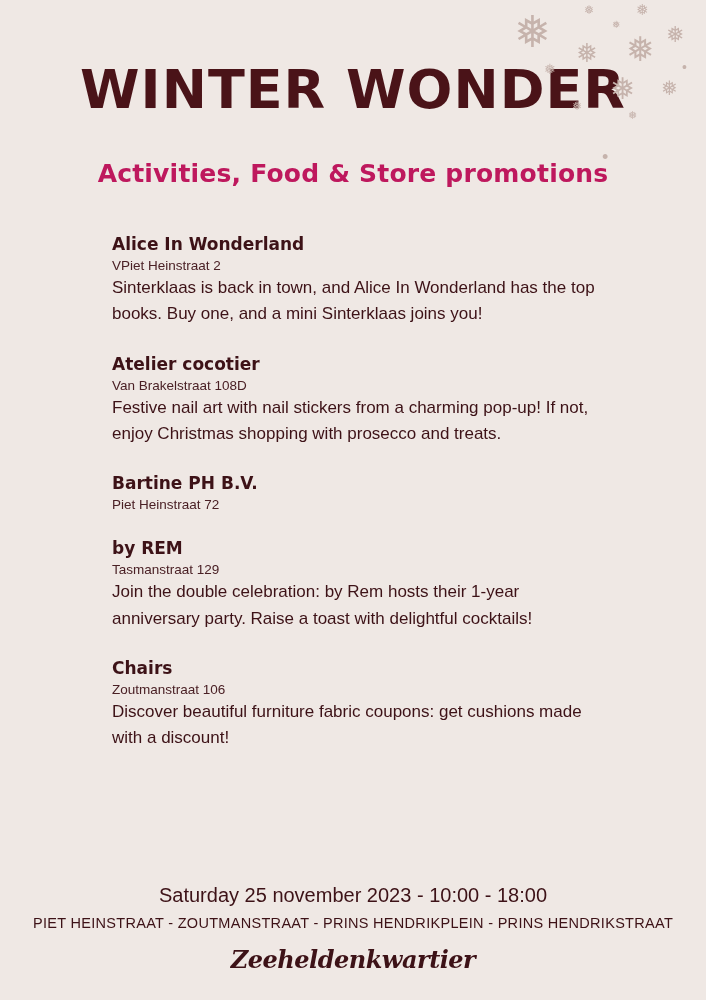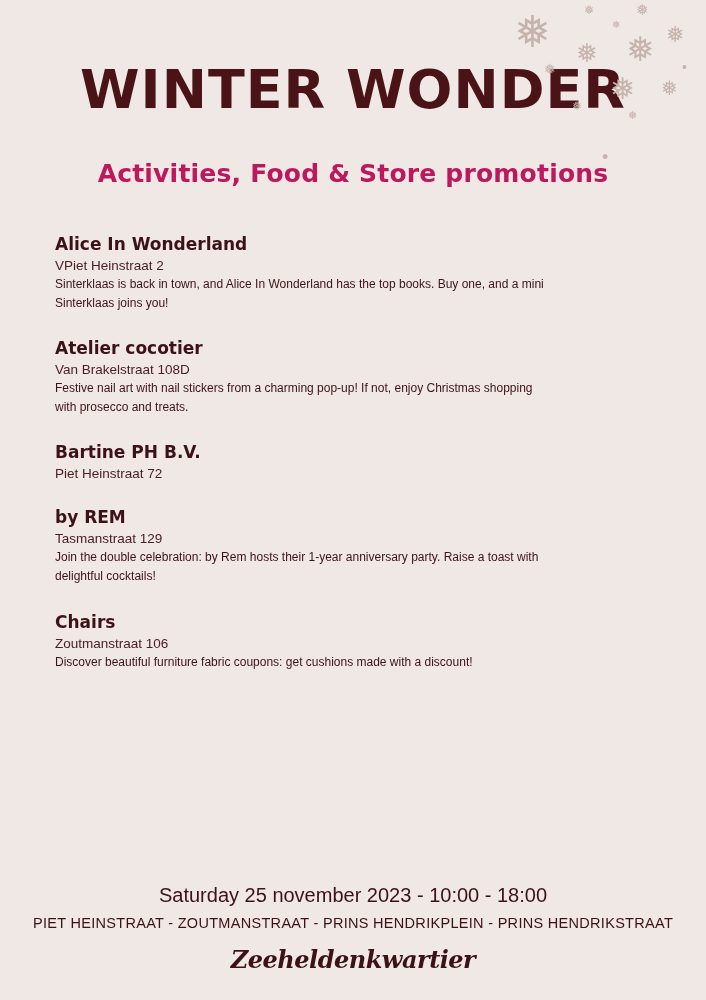--- a/index.html
+++ b/index.html
@@ -60,37 +60,37 @@
     letter-spacing: 0.2px;
   }
 
   
   .listings {
     margin: 0;
     padding: 46px 0 0 0;
     list-style: none;
   }
   .listing {
-    padding: 0 60px 0 55px;
+    padding: 0 60px 0 112px;
     margin-bottom: 26px;
   }
   .listing-name {
     font-family: "DejaVu Sans", sans-serif;
     font-weight: bold;
     font-size: 17px;
     color: #3d1217;
     margin: 0 0 4px 0;
   }
   .listing-address {
     font-size: 13.5px;
     color: #4a2025;
     margin: 0 0 2px 0;
   }
   .listing-desc {
-    font-size: 12px;
+    font-size: 17px;
     line-height: 1.55;
     color: #3d1217;
     margin: 0;
     max-width: 490px;
   }
 
   
   .footer {
     position: absolute;
     left: 0;

